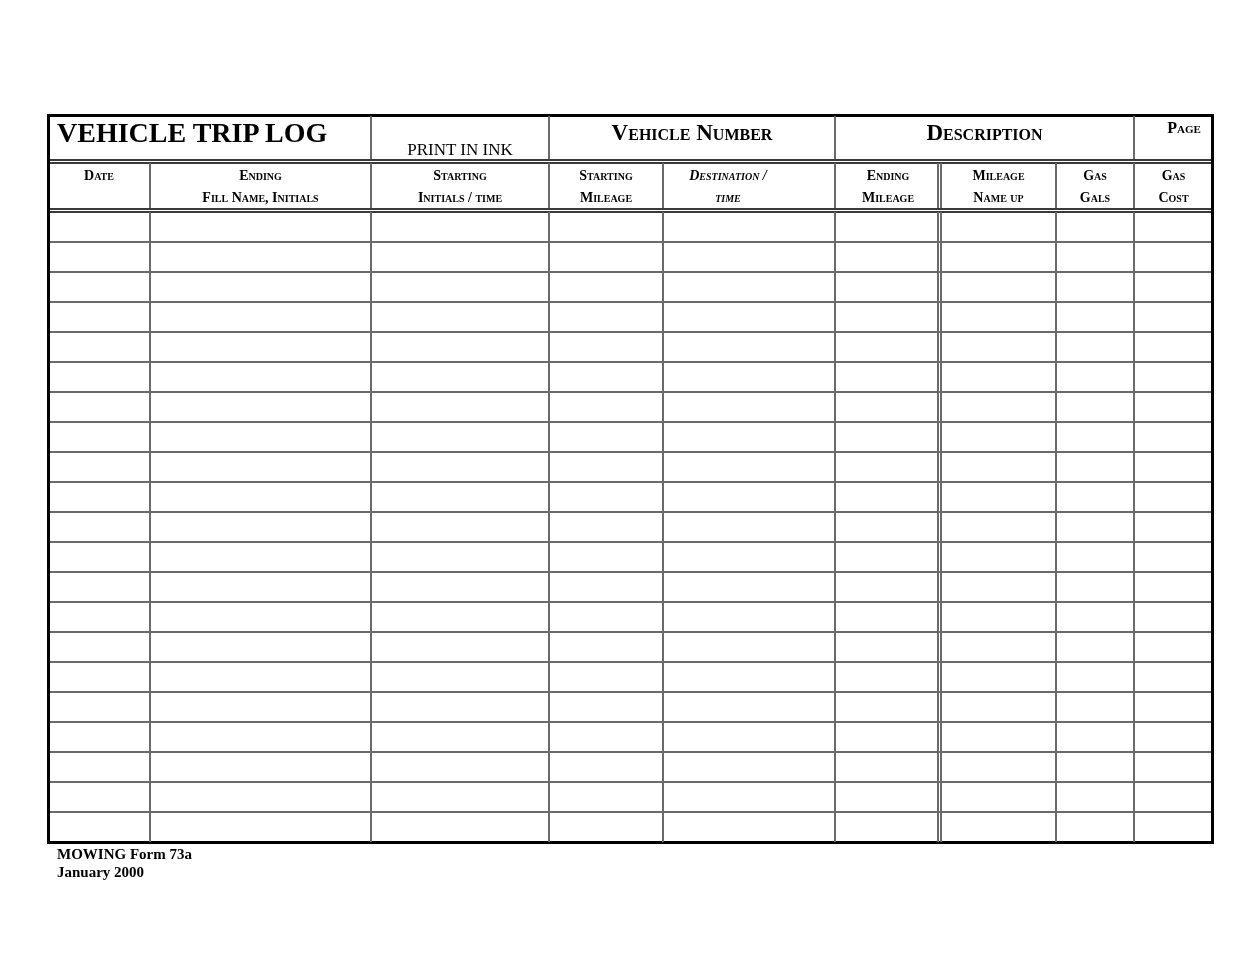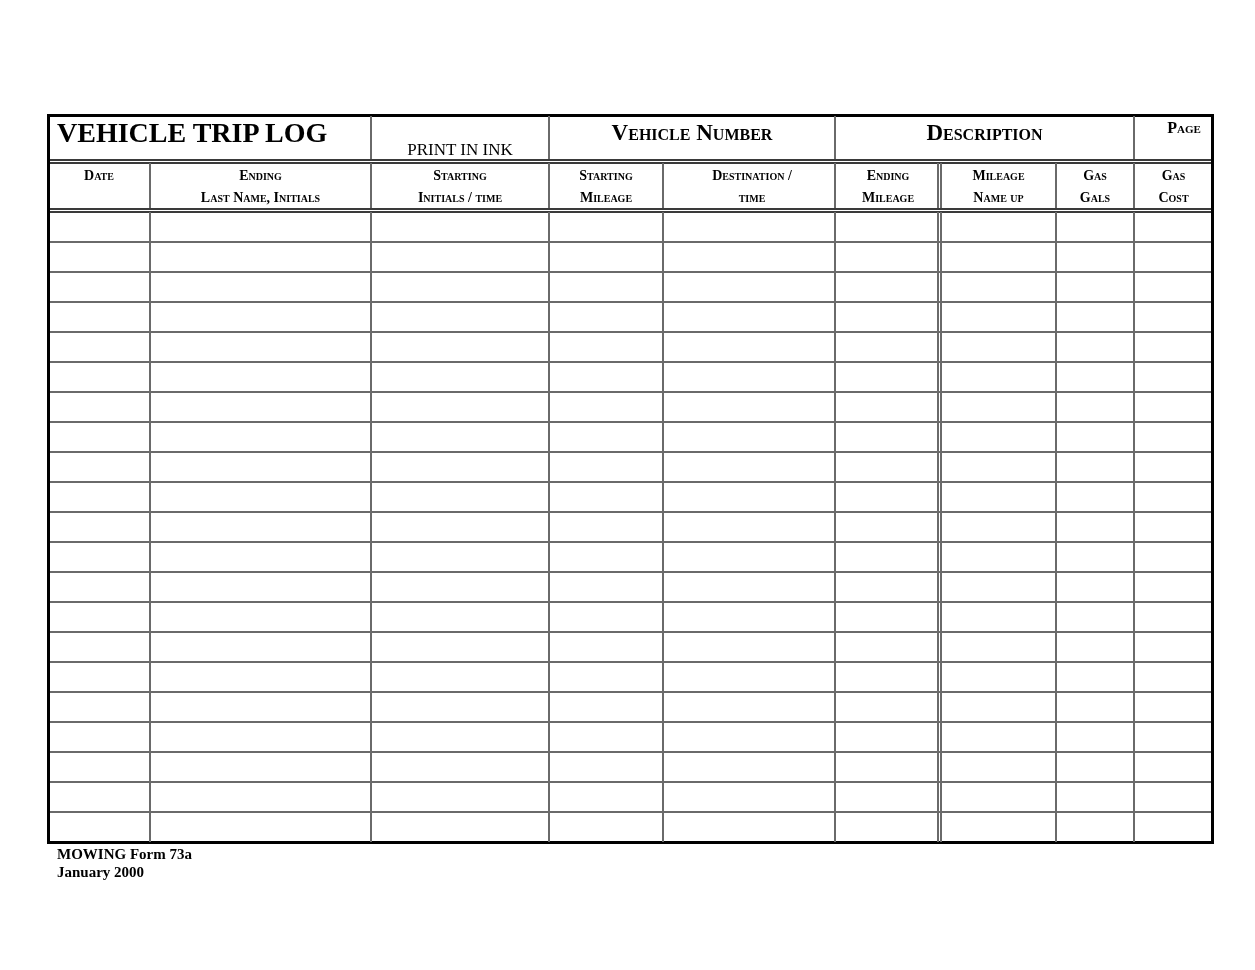--- a/index.html
+++ b/index.html
@@ -34,31 +34,31 @@
 
 <div class="dbl-h" style="left:50px; width:1161px; top:159px; height:5px;"></div>
 
 <div id="col-headers">
     <div class="cell-text sc" style="left: 48px; width: 102px; top: 165px;">
       <div>Date</div>
       <div></div>
     </div>
     <div class="cell-text sc" style="left: 150px; width: 221px; top: 165px;">
       <div>Ending</div>
-      <div>Last Name, Initials</div>
+      <div>Fill Name, Initials</div>
     </div>
     <div class="cell-text sc" style="left: 371px; width: 178px; top: 165px;">
       <div>Starting</div>
       <div>Initials / time</div>
     </div>
     <div class="cell-text sc" style="left: 549px; width: 114px; top: 165px;">
       <div>Starting</div>
       <div>Mileage</div>
     </div>
-    <div class="cell-text sc" style="left: 680px; width: 144px; top: 165px;">
+    <div class="cell-text sc" style="left: 656px; width: 144px; top: 165px; font-style: italic;">
       <div>Destination /</div>
       <div>time</div>
     </div>
     <div class="cell-text sc" style="left: 835px; width: 106px; top: 165px;">
       <div>Ending</div>
       <div>Mileage</div>
     </div>
     <div class="cell-text sc" style="left: 941px; width: 115px; top: 165px;">
       <div>Mileage</div>
       <div>Name up</div>

